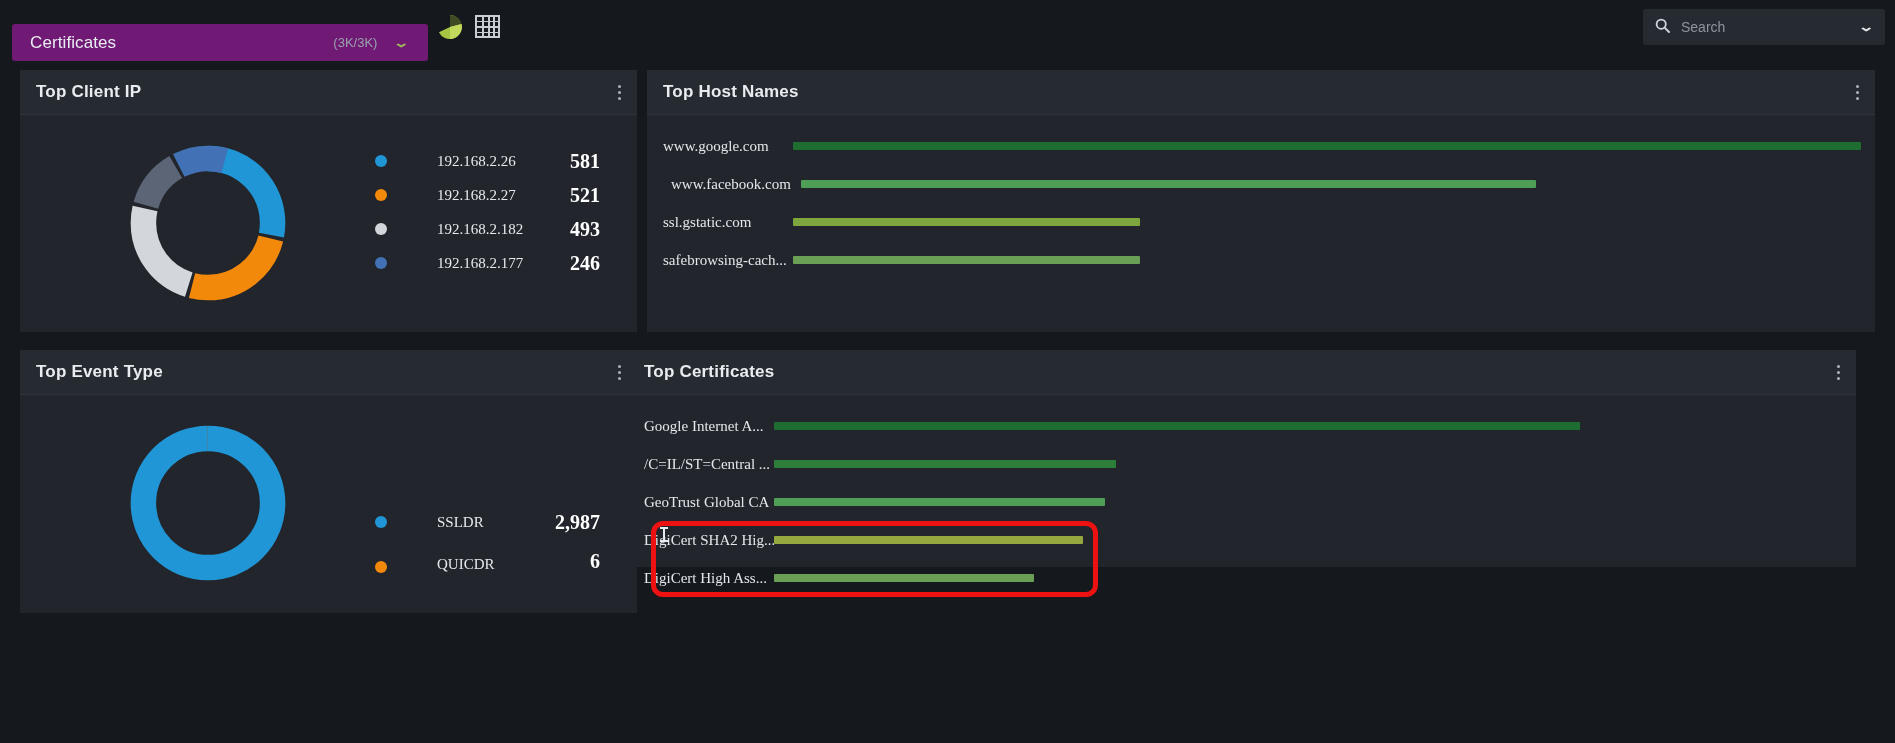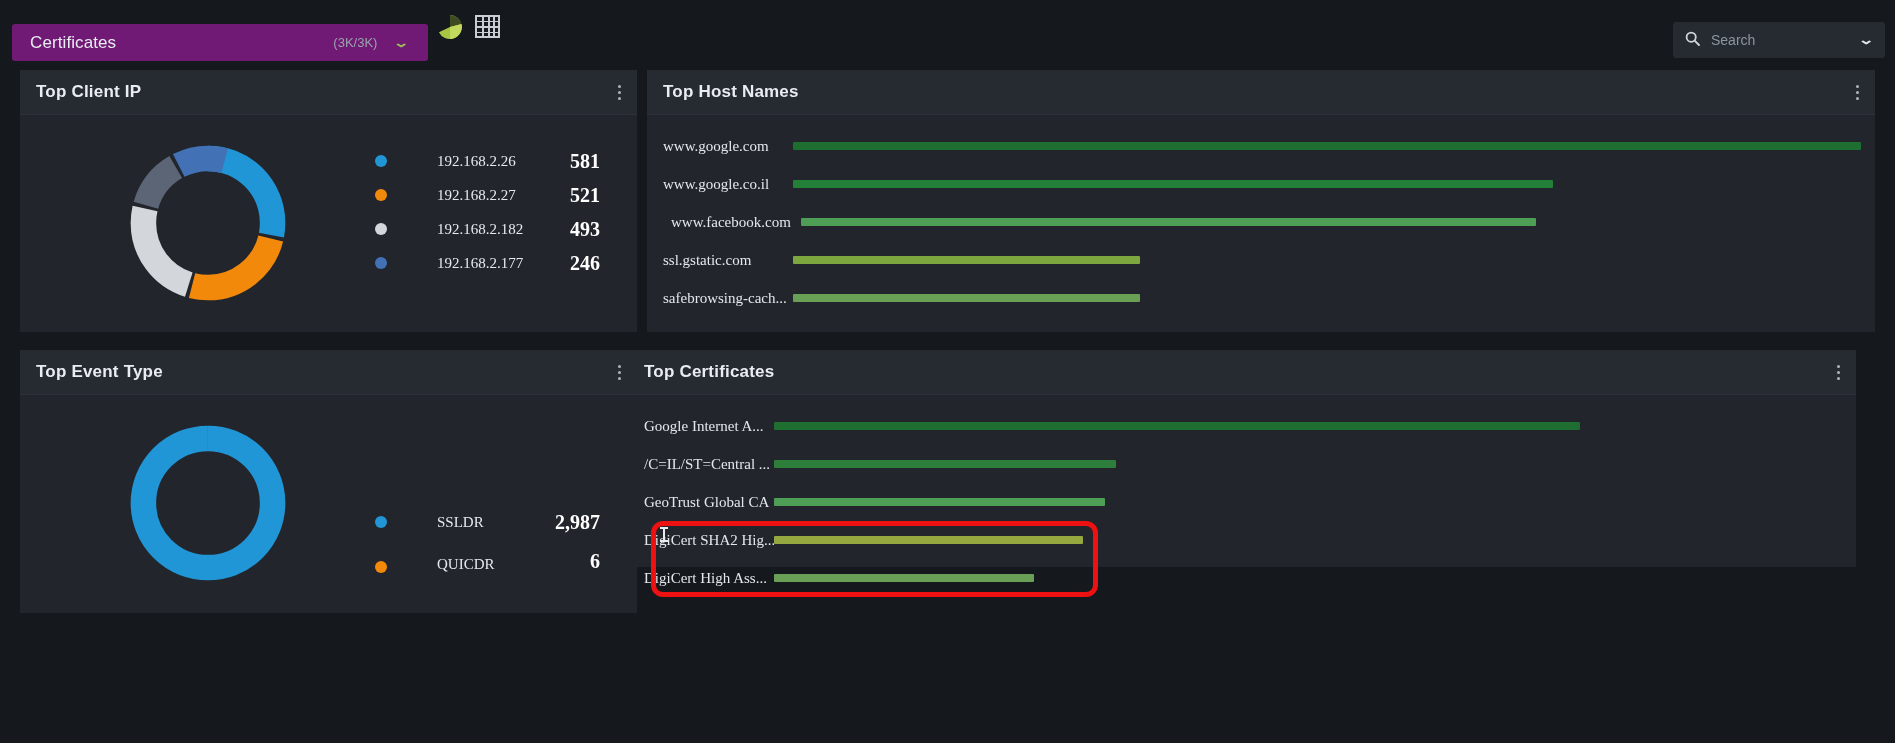--- a/index.html
+++ b/index.html
@@ -35,22 +35,22 @@
   #pie-icon{position:absolute;left:437px;top:14px;width:26px;height:26px;}
   #table-icon{position:absolute;left:475px;top:15px;width:25px;height:24px;}
   #table-icon .grid{
     width:25px;height:23px;box-sizing:border-box;
     border:2px solid #c9ced4;
     background:
       linear-gradient(to right,transparent 0,transparent 5px,#c9ced4 5px,#c9ced4 6.5px,transparent 6.5px,transparent 11px,#c9ced4 11px,#c9ced4 12.5px,transparent 12.5px,transparent 16px,#c9ced4 16px,#c9ced4 17.5px,transparent 17.5px),
       linear-gradient(to bottom,transparent 0,transparent 4px,#c9ced4 4px,#c9ced4 5.5px,transparent 5.5px,transparent 9.5px,#c9ced4 9.5px,#c9ced4 11px,transparent 11px,transparent 15px,#c9ced4 15px,#c9ced4 16.5px,transparent 16.5px);
   }
   #searchbox{
-    position:absolute;right:10px;top:9px;width:212px;height:36px;
-    background:#262b32;border-radius:3px;display:flex;align-items:center;margin-top:13px;
+    position:absolute;right:10px;top:9px;width:242px;height:36px;
+    background:#262b32;border-radius:3px;display:flex;align-items:center;
   }
   #searchbox .mag{margin-left:12px;color:#cfd4da;font-size:14px;}
   #searchbox .ph{margin-left:11px;font-size:14px;color:#8d959e;}
   #searchbox .sc{margin-left:auto;margin-right:12px;color:#e5e9ee;font-size:15px;}
 
   
   .panel{position:absolute;background:#22262c;}
   .panel-head{
     height:44px;display:flex;align-items:center;
     border-bottom:1px solid #2d323a;background:#262b31;
@@ -196,26 +196,20 @@
       </span>
   </div>
   <div class="panel-body" style="height:218px;padding-top:12px;box-sizing:border-box;">
 
     <div class="brow" style="margin-left:16px;margin-right:14px;">
       <span class="blab">www.google.com</span>
       <span class="btrack">
         <span class="bbar" style="background:#1d6e30;width:100.0%"></span>
       </span>
     </div>
-    <div class="brow" style="margin-left:16px;margin-right:14px;">
-      <span class="blab">www.google.co.il</span>
-      <span class="btrack">
-        <span class="bbar" style="background:#238038;width:71.2%"></span>
-      </span>
-    </div>
     <div class="brow" style="margin-left:24px;margin-right:14px;">
       <span class="blab">www.facebook.com</span>
       <span class="btrack">
         <span class="bbar" style="background:#4e9e56;width:69.3%"></span>
       </span>
     </div>
     <div class="brow" style="margin-left:16px;margin-right:14px;">
       <span class="blab">ssl.gstatic.com</span>
       <span class="btrack">
         <span class="bbar" style="background:#7da63f;width:32.5%"></span>

